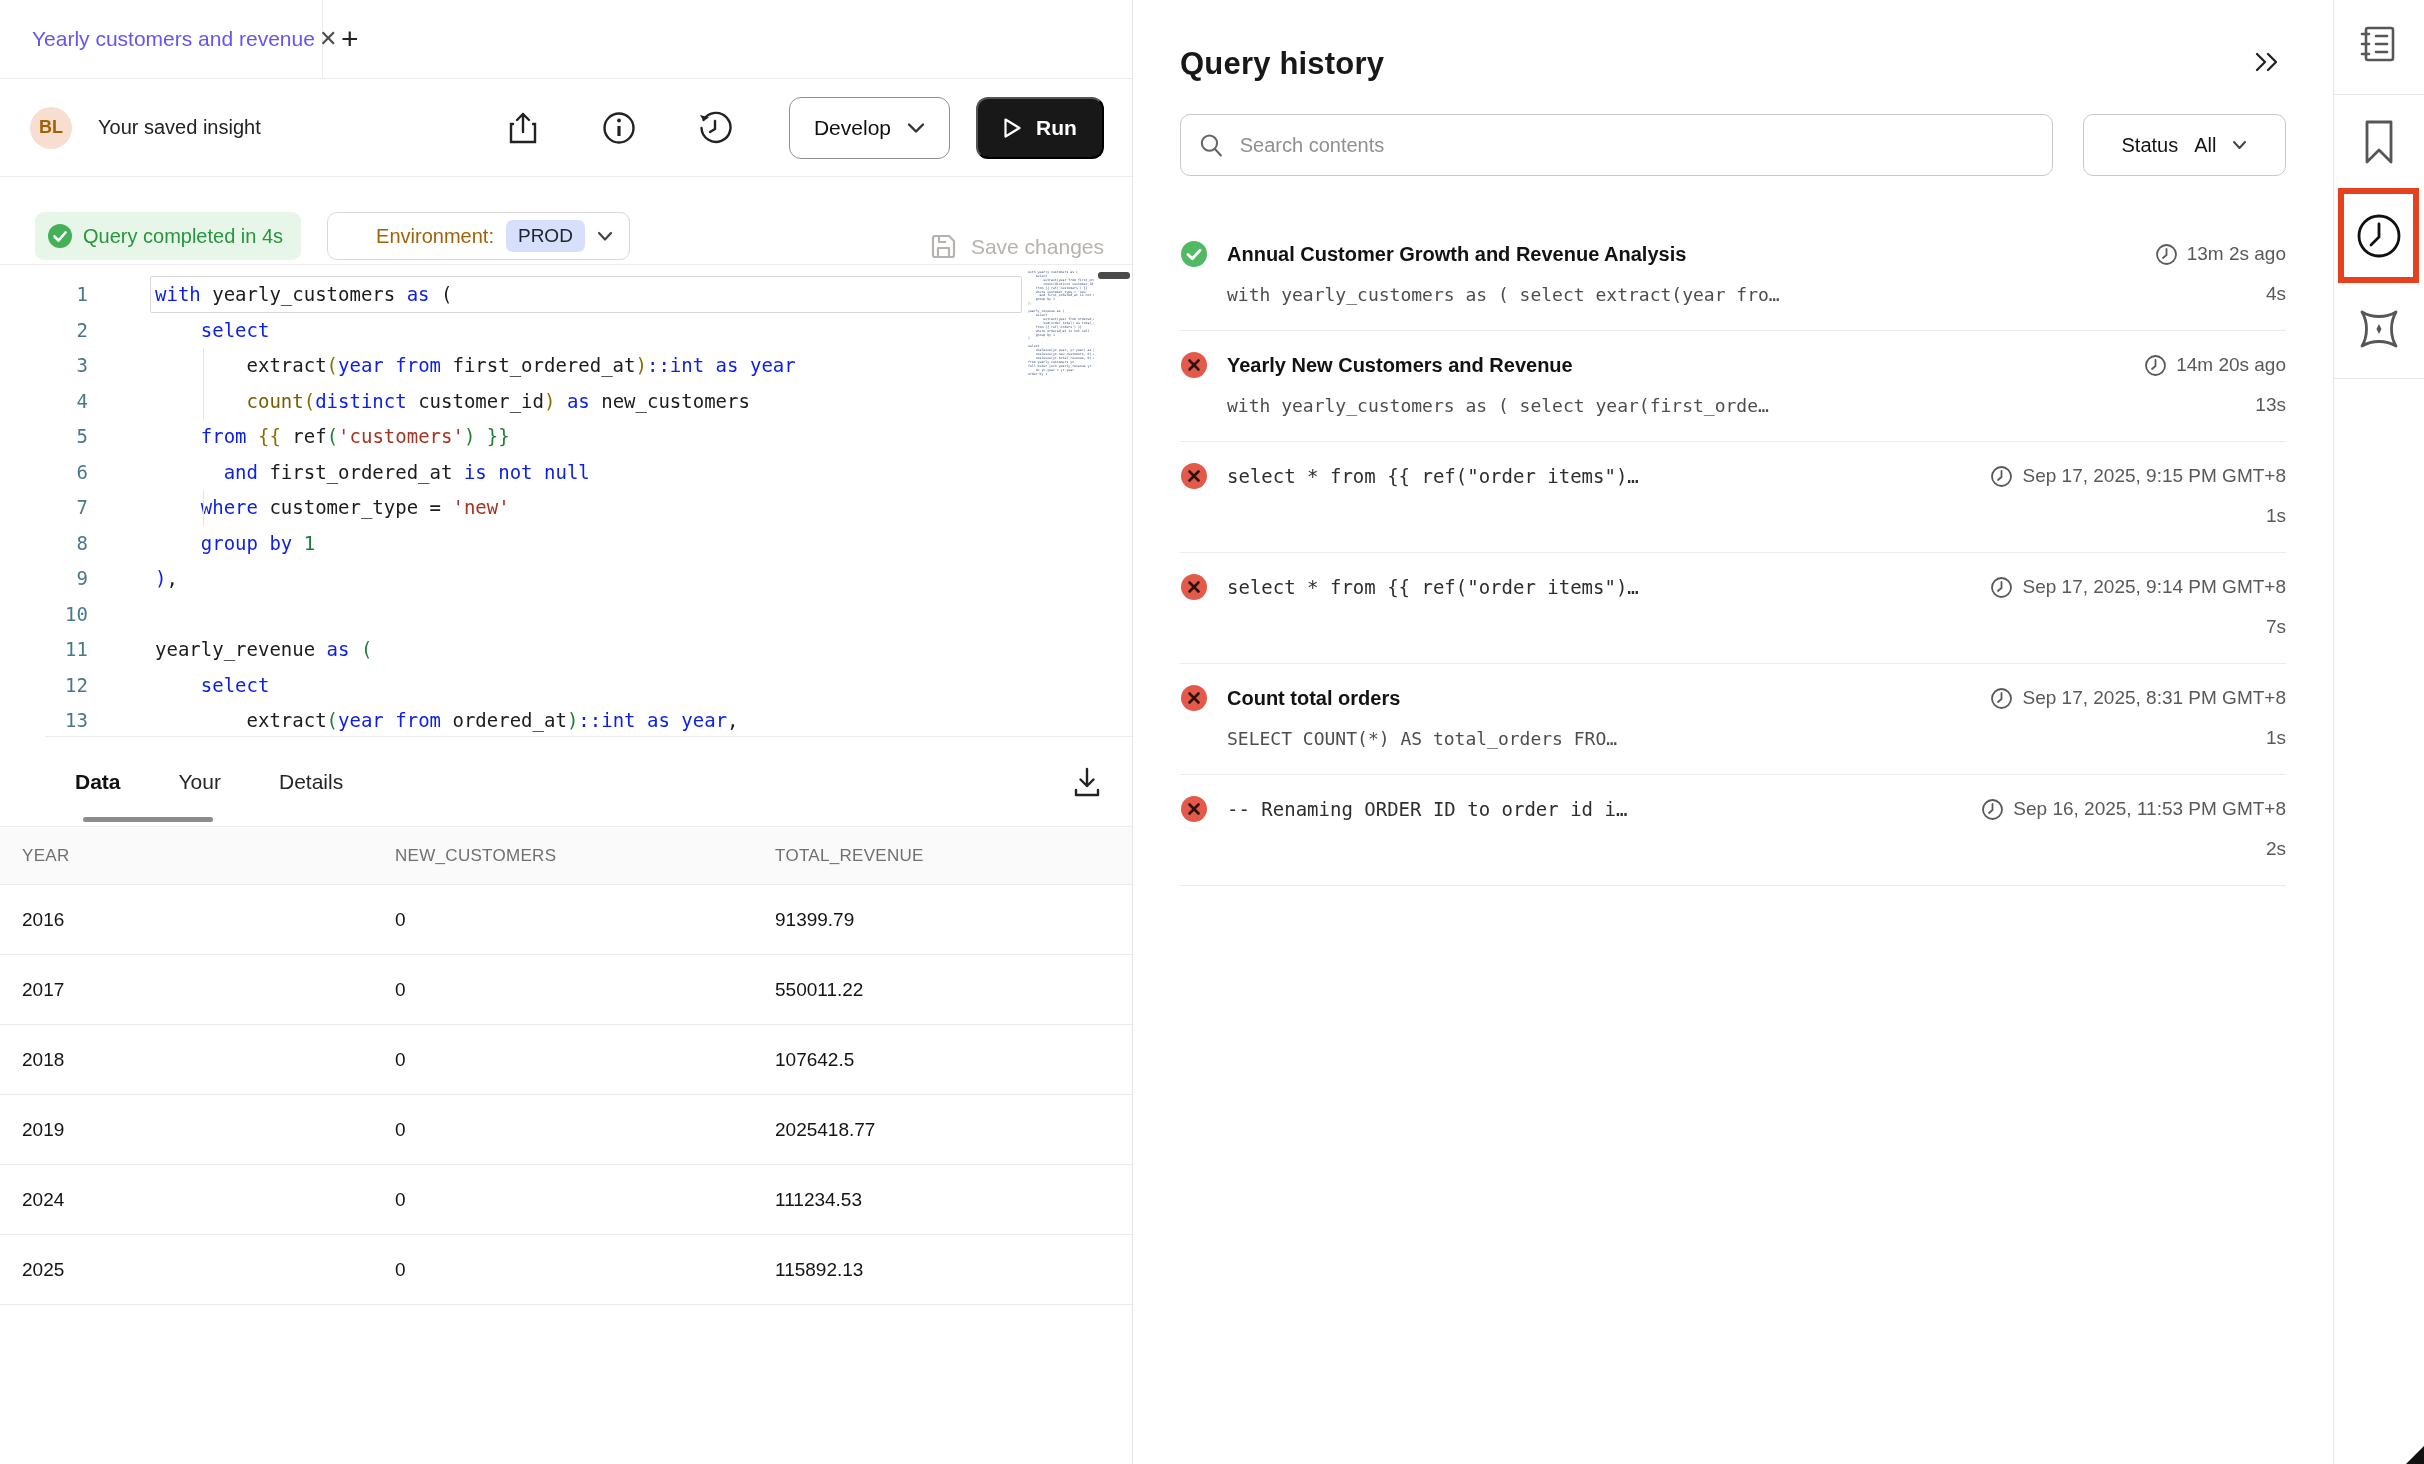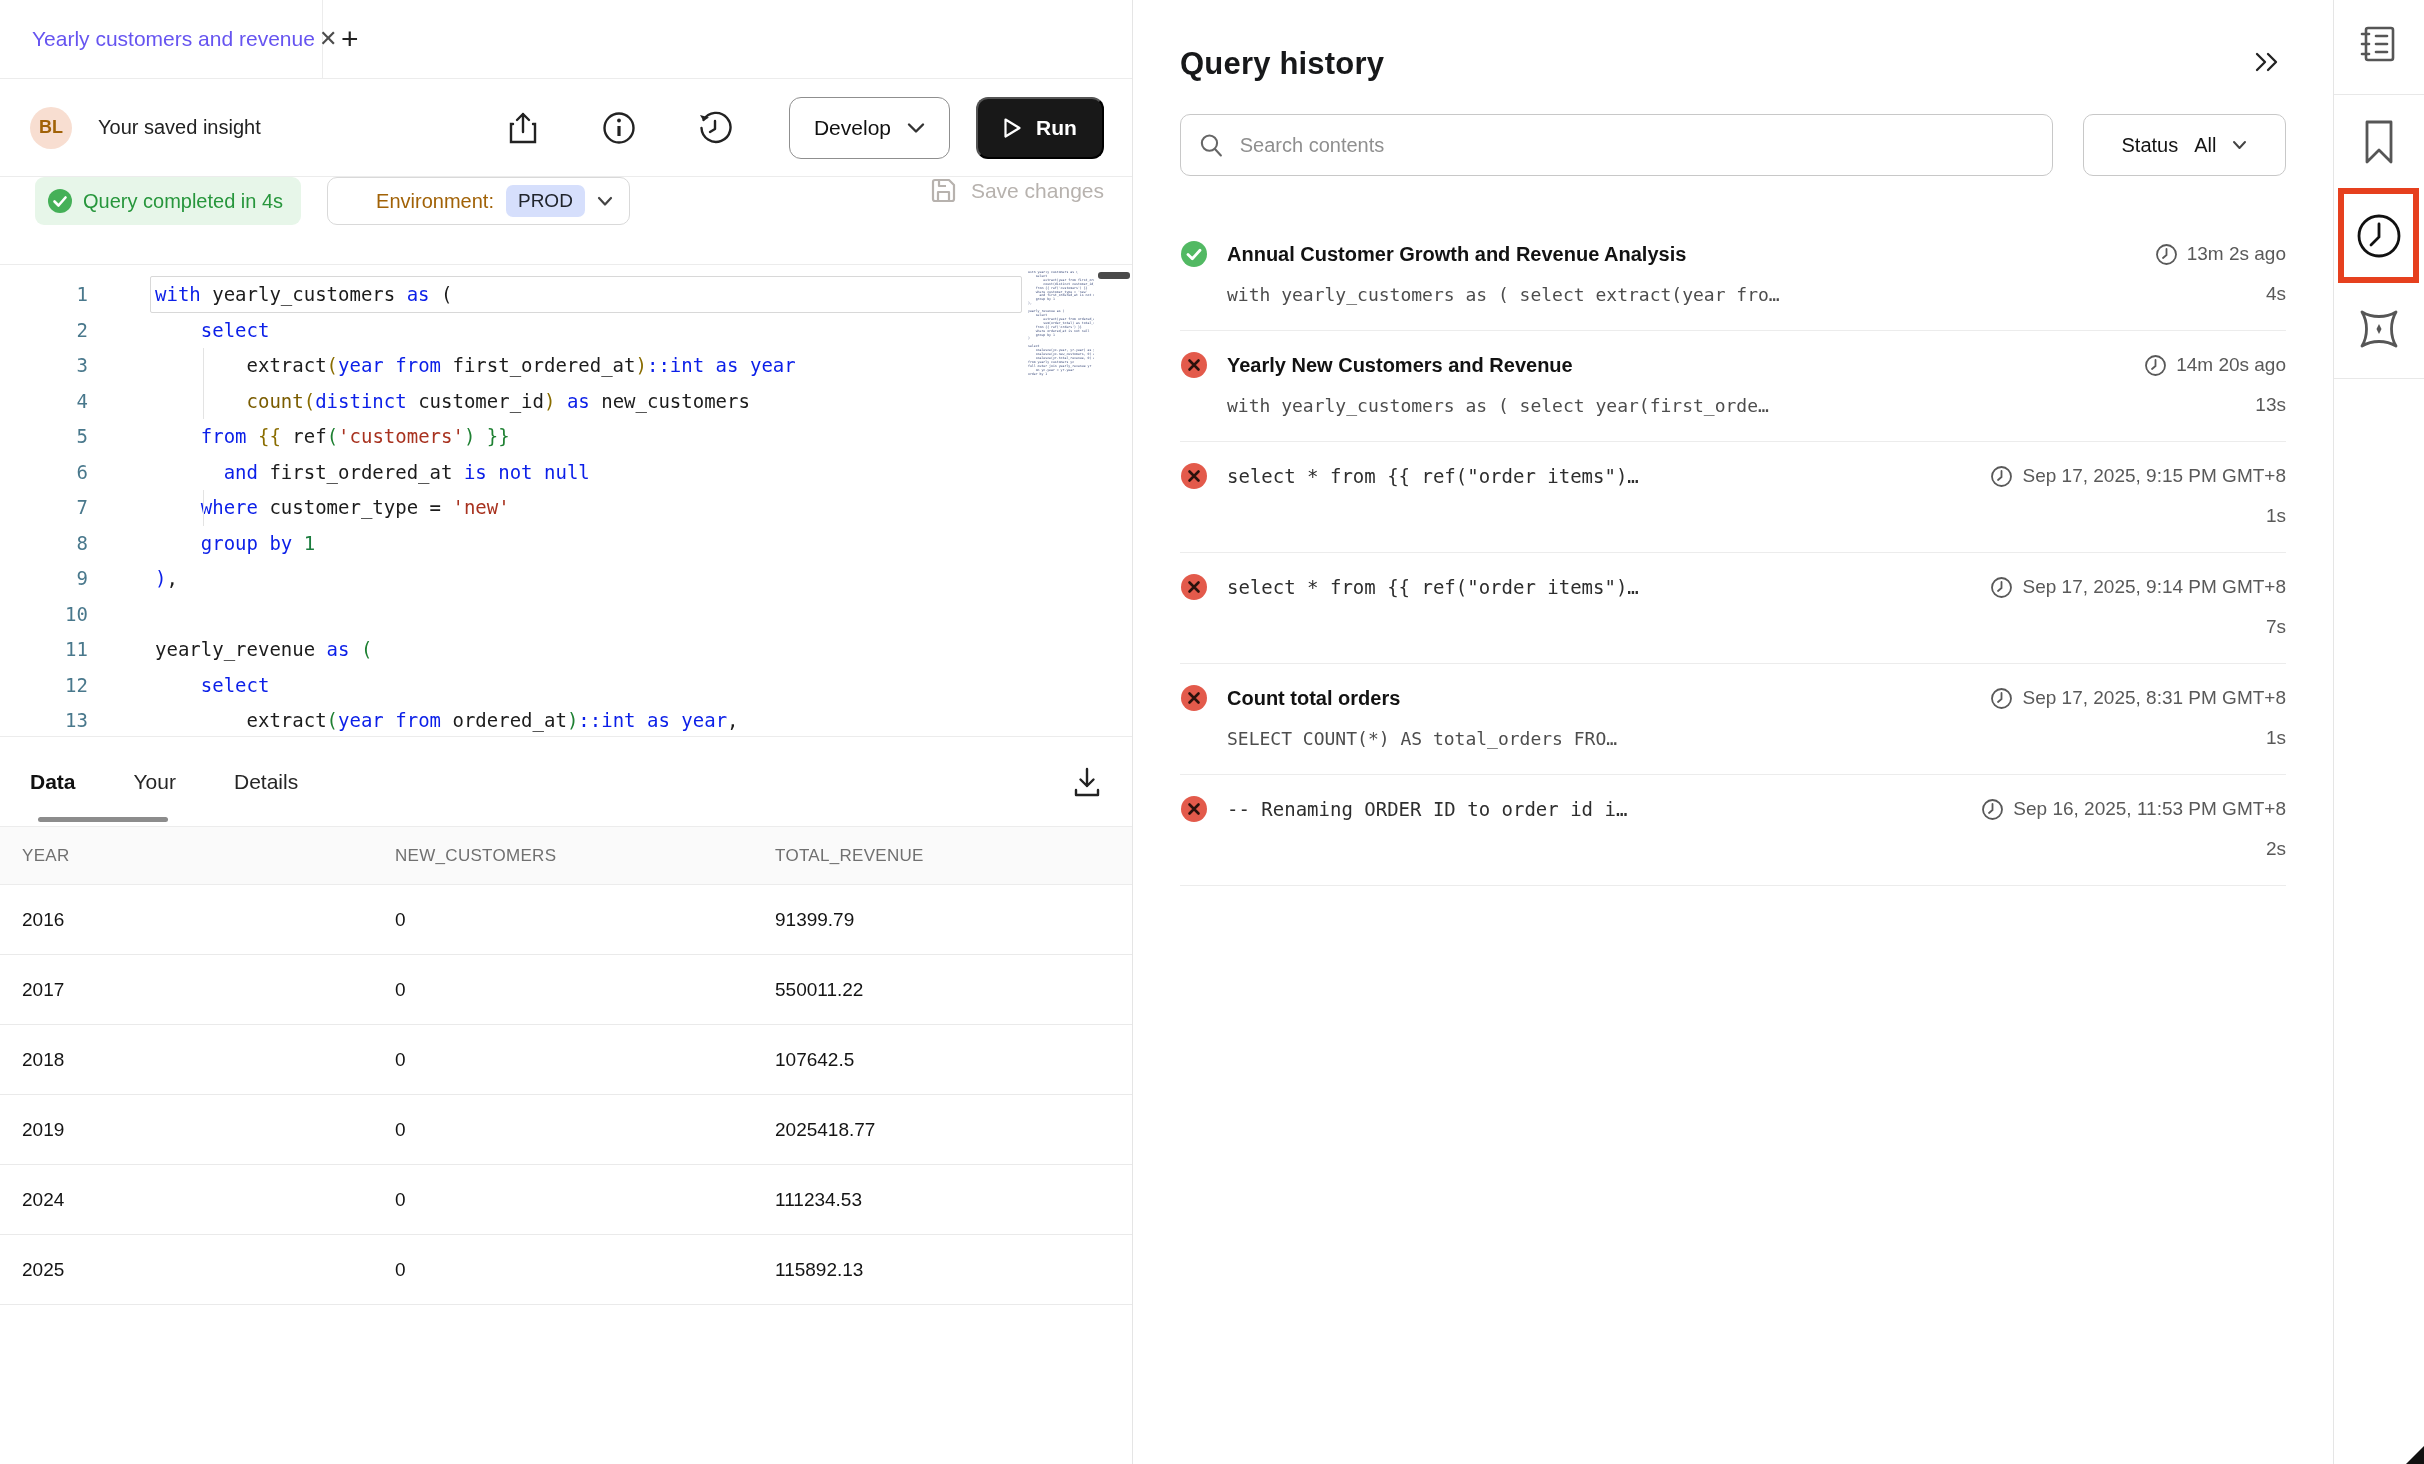--- a/index.html
+++ b/index.html
@@ -19,21 +19,21 @@
   .doc-header { height:98px; border-bottom:1px solid #ececec; display:flex; align-items:center; padding:0 28px 0 30px; }
   .avatar { width:42px; height:42px; border-radius:50%; background:#f8ded1; color:#a16207; font-weight:bold;
     font-size:18px; display:flex; align-items:center; justify-content:center; }
   .doc-title { font-size:20px; color:#222; margin-left:26px; flex:1; }
   .icon-btn { width:44px; height:44px; display:flex; align-items:center; justify-content:center; margin-right:52px; cursor:pointer; }
   .btn-develop { height:62px; border:1.5px solid #8f8f8f; border-radius:12px; background:#fff; display:flex;
     align-items:center; padding:0 24px; font-size:21px; color:#111; gap:16px; margin-right:26px; cursor:pointer; }
   .btn-run { height:62px; width:128px; border-radius:12px; background:#181818; color:#fff; font-size:21px;
     font-weight:600; display:flex; align-items:center; justify-content:center; gap:14px; cursor:pointer; }
 
-  .status-bar { height:88px; border-bottom:1px solid #ececec; display:flex; align-items:flex-start; padding:0 28px 16px 35px; }
+  .status-bar { height:88px; border-bottom:1px solid #ececec; display:flex; align-items:flex-end; padding:0 28px 4px 35px; }
   .pill-success { height:48px; background:#e7f6e9; border-radius:9px; display:flex; align-items:center;
     padding:0 18px 0 12px; gap:10px; color:#27963c; font-size:20px; font-weight:500; }
   .env-select { height:48px; border:1px solid #d9d9d9; border-radius:10px; background:#fff; display:flex;
     align-items:center; padding:0 16px; margin-left:26px; gap:12px; cursor:pointer; }
   .env-label { font-size:20px; color:#a16207;margin-left:32px; }
   .env-badge { background:#d6dffc; border-radius:7px; padding:5px 12px; font-size:19px; color:#20242c; }
   .save-changes { margin-left:auto; display:flex; align-items:center; gap:14px; color:#b7b2ae; font-size:21px; }
 
   
   .editor { position:relative; height:471px; display:flex; overflow:hidden; background:#fff;
@@ -46,21 +46,21 @@
     border:1px solid #d8d8d8; border-radius:2px; pointer-events:none; }
   .indent-guide { position:absolute; width:1px; background:#e3e3e3; left:203px; }
   .tok-k{color:#0b1fe8;} .tok-f{color:#7a5c00;} .tok-s{color:#a8321f;}
   .tok-su{color:#a8321f; } .tok-n{color:#1b7c3d;}
   .tok-p1{color:#8a6d00;} .tok-p2{color:#1e8032;} .tok-t{color:#1c1c1c;}
   .minimap { position:absolute; left:1028px; top:6px; width:66px; height:440px; overflow:hidden; cursor:pointer; }
   .minimap pre { font-family:"DejaVu Sans Mono", monospace; font-size:3.2px; line-height:3.9px; color:#3a4a7a; white-space:pre; }
   .scroll-thumb { position:absolute; left:1098px; top:7px; width:32px; height:7px; background:#4a4a4a; border-radius:3px; cursor:grab; }
 
   
-  .results-tabs { height:90px; border-top:1px solid #ececec; display:flex; align-items:center; padding:16px 30px; position:relative; }
+  .results-tabs { height:90px; border-top:1px solid #ececec; display:flex; align-items:center; padding:16px 30px; position:relative;margin-left:45px; }
   .rtab { font-size:21px; color:#262626; margin-right:58px; cursor:pointer; }
   .rtab.active { font-weight:bold; color:#111; }
   .rtab-underline { position:absolute; left:38px; bottom:4px; width:130px; height:5px; background:#8c8c8c; border-radius:3px; }
   .dl-btn { margin-left:auto; cursor:pointer; display:flex; align-items:center; }
 
   table.results { width:100%; border-collapse:collapse; }
   table.results thead tr { background:#fafafa; border-top:1px solid #ececec; border-bottom:1px solid #ececec; }
   table.results th { text-align:left; font-size:17px; font-weight:400; color:#707070; letter-spacing:.3px;
     height:58px; padding-left:22px; }
   table.results td { font-size:19px; color:#141414; height:70px; padding-left:22px; border-bottom:1px solid #eaeaea; }

